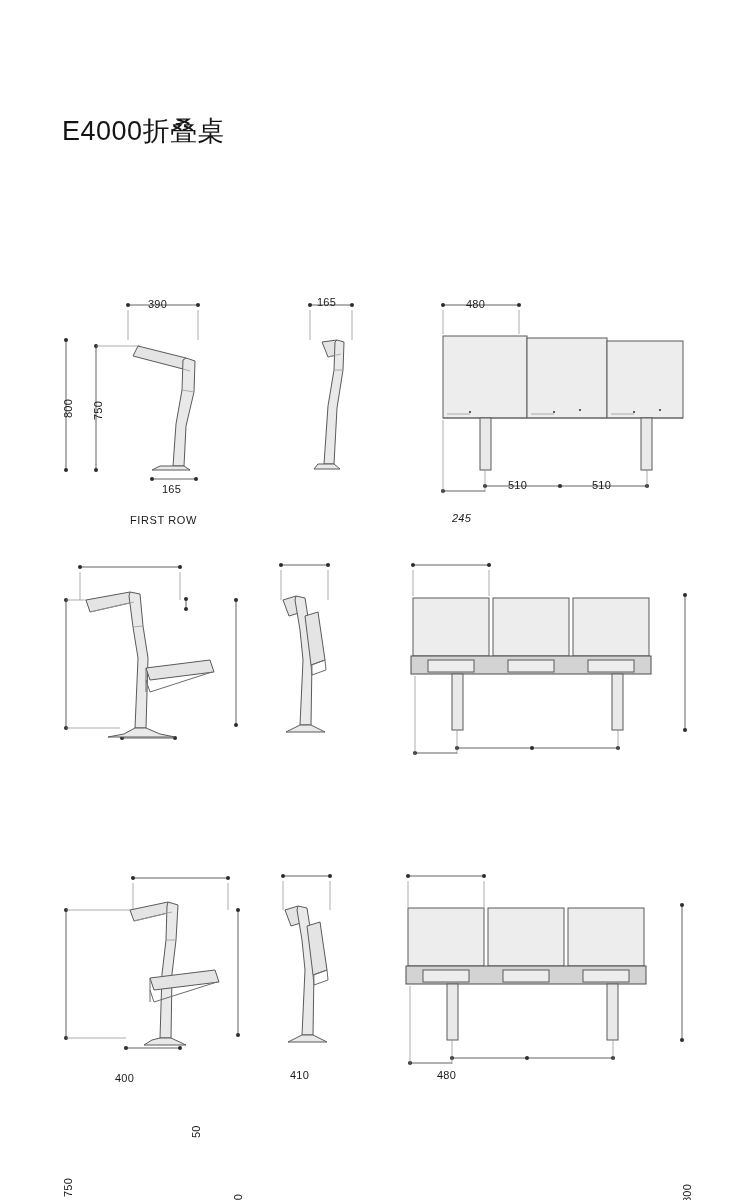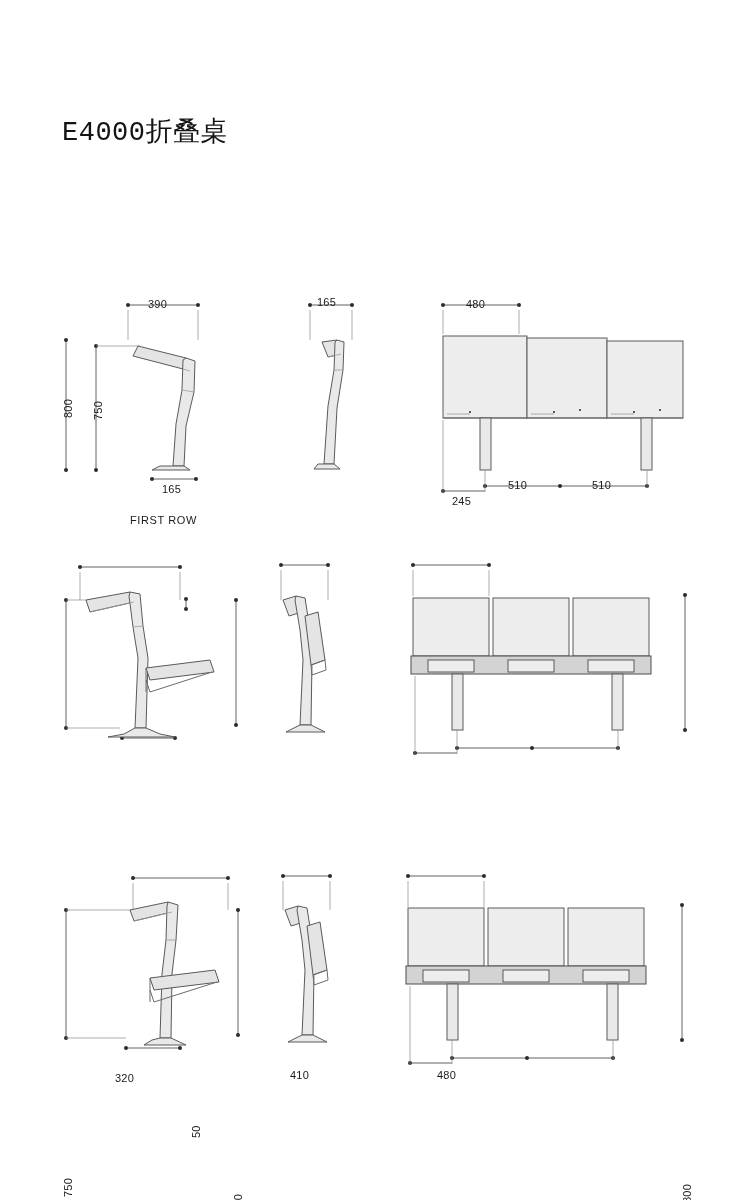--- a/index.html
+++ b/index.html
@@ -16,21 +16,20 @@
     overflow: hidden;
   }
   #page-title {
     position: absolute;
     left: 62px;
     top: 113px;
     font-size: 27px;
     letter-spacing: 0.5px;
     color: #141414;
     white-space: nowrap;
-    font-family: Liberation Mono, monospace;
   }
   .section {
     position: absolute;
     left: 0;
     width: 750px;
   }
   .section-label {
     position: absolute;
     font-size: 11px;
     font-weight: normal;
@@ -148,21 +147,21 @@
   </svg>
 
   <div class="dim" style="left:148px;top:258px;">390</div>
   <div class="dim vert" style="left:62px;top:378px;">800</div>
   <div class="dim vert" style="left:92px;top:380px;">750</div>
   <div class="dim" style="left:162px;top:443px;">165</div>
   <div class="dim" style="left:317px;top:256px;">165</div>
   <div class="dim" style="left:466px;top:258px;">480</div>
   <div class="dim" style="left:508px;top:439px;">510</div>
   <div class="dim" style="left:592px;top:439px;">510</div>
-  <div class="dim" style="left:452px;top:455px;">245</div>
+  <div class="dim" style="left:452px;top:472px;font-style:italic;">245</div>
 
   <div class="section-label" style="left:130px;top:474px;width:240px;">FIRST ROW</div>
 </div>
 
 <div class="section" style="top:520px;height:320px;">
 
   <svg class="draw" width="750" height="320">
 
     <line class="dimline" x1="80" y1="47" x2="180" y2="47"></line>
     <circle class="dot" cx="80" cy="47" r="2"></circle>
@@ -238,21 +237,21 @@
     <circle class="dot" cx="457" cy="228" r="2"></circle>
     <circle class="dot" cx="532" cy="228" r="2"></circle>
     <circle class="dot" cx="618" cy="228" r="2"></circle>
     <line class="dimline" x1="415" y1="233" x2="457" y2="233"></line>
     <circle class="dot" cx="415" cy="233" r="2"></circle>
     <line class="ext" x1="457" y1="210" x2="457" y2="234"></line>
     <line class="ext" x1="618" y1="210" x2="618" y2="230"></line>
     <line class="ext" x1="415" y1="156" x2="415" y2="235"></line>
   </svg>
 
-  <div class="dim" style="left:115px;top:552px;">320</div>
+  <div class="dim" style="left:115px;top:552px;">400</div>
   <div class="dim vert" style="left:62px;top:677px;">750</div>
   <div class="dim vert" style="left:190px;top:618px;">50</div>
 
   <div class="dim" style="left:290px;top:549px;">410</div>
   <div class="dim vert" style="left:232px;top:693px;">460</div>
   <div class="dim" style="left:437px;top:549px;">480</div>
   <div class="dim vert" style="left:681px;top:683px;">800</div>
 
 </div>
 

